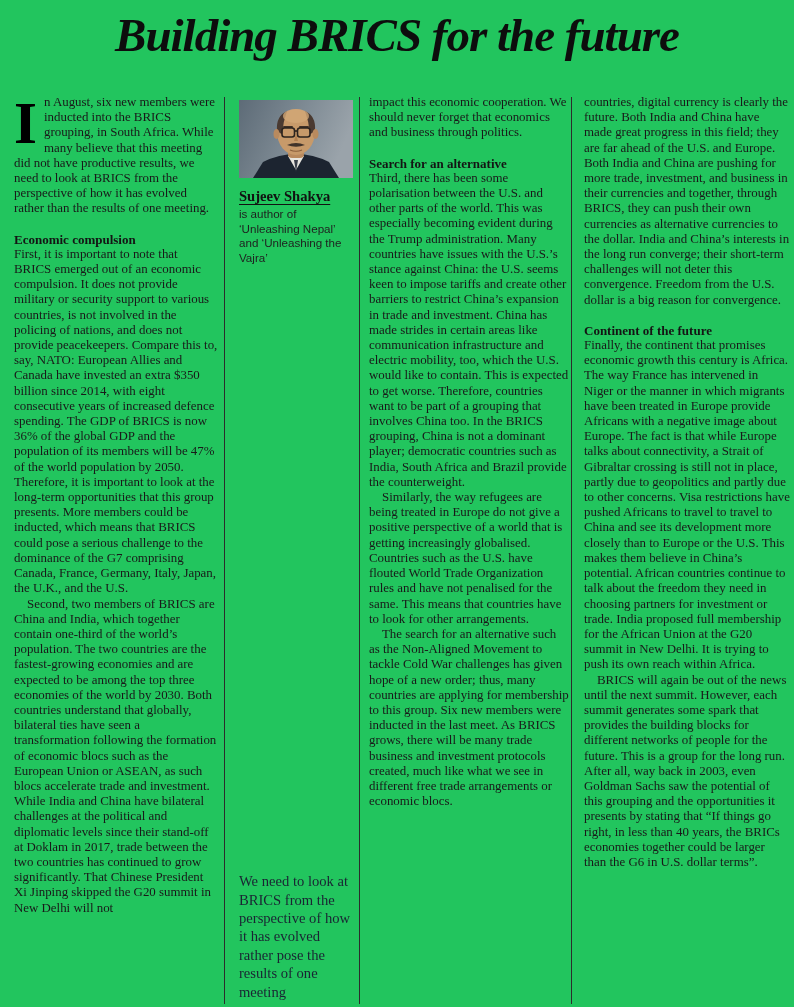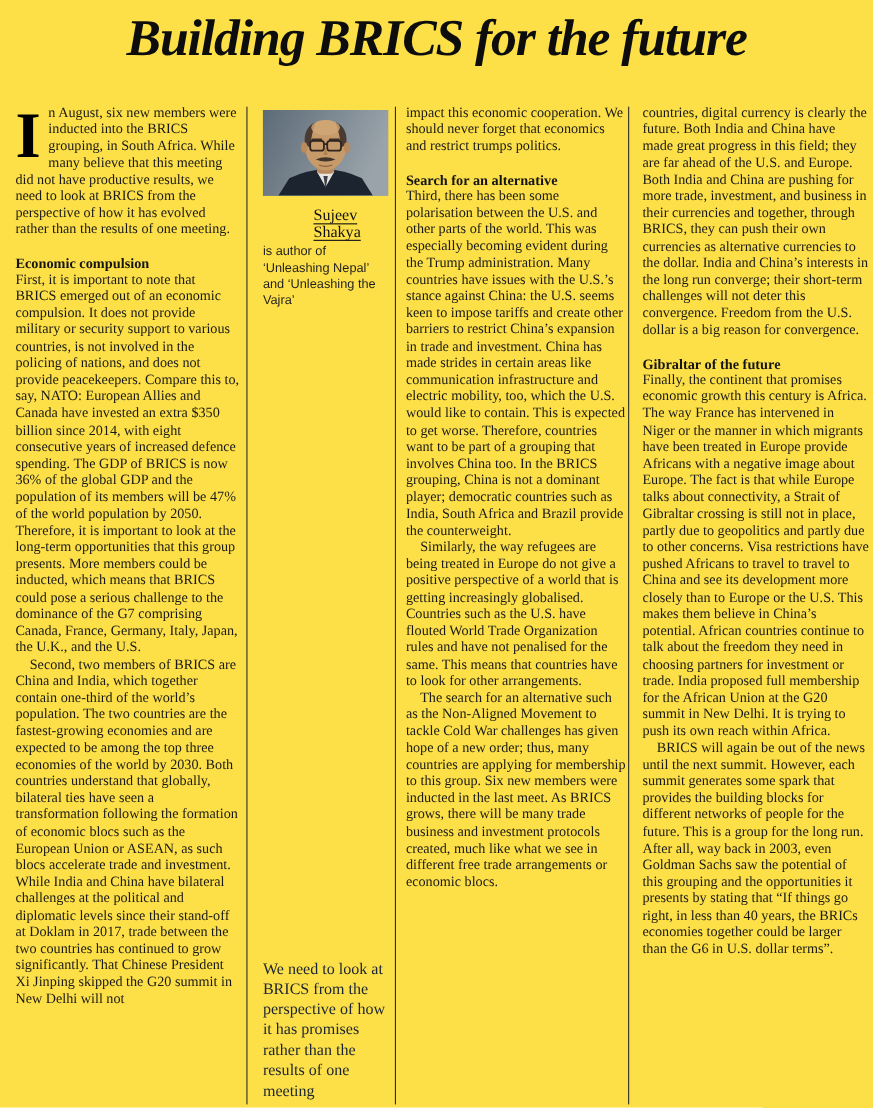--- a/index.html
+++ b/index.html
@@ -1,21 +1,21 @@
 <!DOCTYPE html>
 <html><head>
 <meta charset="utf-8">
 <style>
   * { box-sizing: border-box; margin: 0; padding: 0; }
   html, body { background: #ffffff; }
   .page {
     position: relative;
     width: 794px;
     height: 1007px;
-    background: #fde047;
+    background: #22c55e;
     overflow: hidden;
     font-family: "Liberation Serif", serif;
     color: #191919;
   }
   .article-title {
     position: absolute;
     top: 8px;
     left: 0;
     width: 100%;
     text-align: center;
@@ -78,26 +78,25 @@
   .photo-frame {
     width: 114px;
     height: 78px;
     margin-top: 5px;
     overflow: hidden;
     background: linear-gradient(100deg, #5d6b77 0%, #7e8a93 55%, #97a0a7 100%);
   }
   .author-name {
     margin-top: 11px;
     font-family: "Liberation Serif", serif;
-    font-weight: normal;
+    font-weight: bold;
     font-size: 14.6px;
     text-decoration: underline;
     text-underline-offset: 3px;
     color: #111111;
-    margin-left: 46px;
   }
   .author-bio {
     margin-top: 3px;
     font-family: "Liberation Sans", sans-serif;
     font-size: 11.6px;
     line-height: 14.6px;
     color: #1f1f1f;
   }
   .pull-quote {
     position: absolute;
@@ -167,36 +166,36 @@
 
           <path d="M57 34 L55 41 L59 41 Z" fill="#b07f50"></path>
 
           <path d="M48 45 Q57 41 66 45 Q57 48.5 48 45 Z" fill="#40332a"></path>
 
           <path d="M51 50 Q57 52.5 63 50" stroke="#8a5f3c" stroke-width="1.2" fill="none"></path>
         </svg>
       </div>
       <div class="author-name">Sujeev Shakya</div>
       <div class="author-bio">is author of ‘Unleashing Nepal’ and ‘Unleashing the Vajra’</div>
-      <div class="pull-quote">We need to look at BRICS from the perspective of how it has promises rather than the results of one meeting</div>
+      <div class="pull-quote">We need to look at BRICS from the perspective of how it has evolved rather pose the results of one meeting</div>
     </div>
 
     <div class="vrule vrule-2"></div>
 
     <div class="col col-3">
-      <p>impact this economic cooperation. We should never forget that economics and restrict trumps politics.</p>
+      <p>impact this economic cooperation. We should never forget that economics and business through politics.</p>
       <h2 class="section-heading">Search for an alternative</h2>
       <p>Third, there has been some polarisation between the U.S. and other parts of the world. This was especially becoming evident during the Trump administration. Many countries have issues with the U.S.’s stance against China: the U.S. seems keen to impose tariffs and create other barriers to restrict China’s expansion in trade and investment. China has made strides in certain areas like communication infrastructure and electric mobility, too, which the U.S. would like to contain. This is expected to get worse. Therefore, countries want to be part of a grouping that involves China too. In the BRICS grouping, China is not a dominant player; democratic countries such as India, South Africa and Brazil provide the counterweight.</p>
       <p class="indent">Similarly, the way refugees are being treated in Europe do not give a positive perspective of a world that is getting increasingly globalised. Countries such as the U.S. have flouted World Trade Organization rules and have not penalised for the same. This means that countries have to look for other arrangements.</p>
       <p class="indent">The search for an alternative such as the Non-Aligned Movement to tackle Cold War challenges has given hope of a new order; thus, many countries are applying for membership to this group. Six new members were inducted in the last meet. As BRICS grows, there will be many trade business and investment protocols created, much like what we see in different free trade arrangements or economic blocs.</p>
     </div>
 
     <div class="vrule vrule-3"></div>
 
     <div class="col col-4">
       <p>countries, digital currency is clearly the future. Both India and China have made great progress in this field; they are far ahead of the U.S. and Europe. Both India and China are pushing for more trade, investment, and business in their currencies and together, through BRICS, they can push their own currencies as alternative currencies to the dollar. India and China’s interests in the long run converge; their short-term challenges will not deter this convergence. Freedom from the U.S. dollar is a big reason for convergence.</p>
-      <h2 class="section-heading">Gibraltar of the future</h2>
+      <h2 class="section-heading">Continent of the future</h2>
       <p>Finally, the continent that promises economic growth this century is Africa. The way France has intervened in Niger or the manner in which migrants have been treated in Europe provide Africans with a negative image about Europe. The fact is that while Europe talks about connectivity, a Strait of Gibraltar crossing is still not in place, partly due to geopolitics and partly due to other concerns. Visa restrictions have pushed Africans to travel to travel to China and see its development more closely than to Europe or the U.S. This makes them believe in China’s potential. African countries continue to talk about the freedom they need in choosing partners for investment or trade. India proposed full membership for the African Union at the G20 summit in New Delhi. It is trying to push its own reach within Africa.</p>
       <p class="indent">BRICS will again be out of the news until the next summit. However, each summit generates some spark that provides the building blocks for different networks of people for the future. This is a group for the long run. After all, way back in 2003, even Goldman Sachs saw the potential of this grouping and the opportunities it presents by stating that “If things go right, in less than 40 years, the BRICs economies together could be larger than the G6 in U.S. dollar terms”.</p>
     </div>
 
   </div>
 </div>
 
 </body></html>

